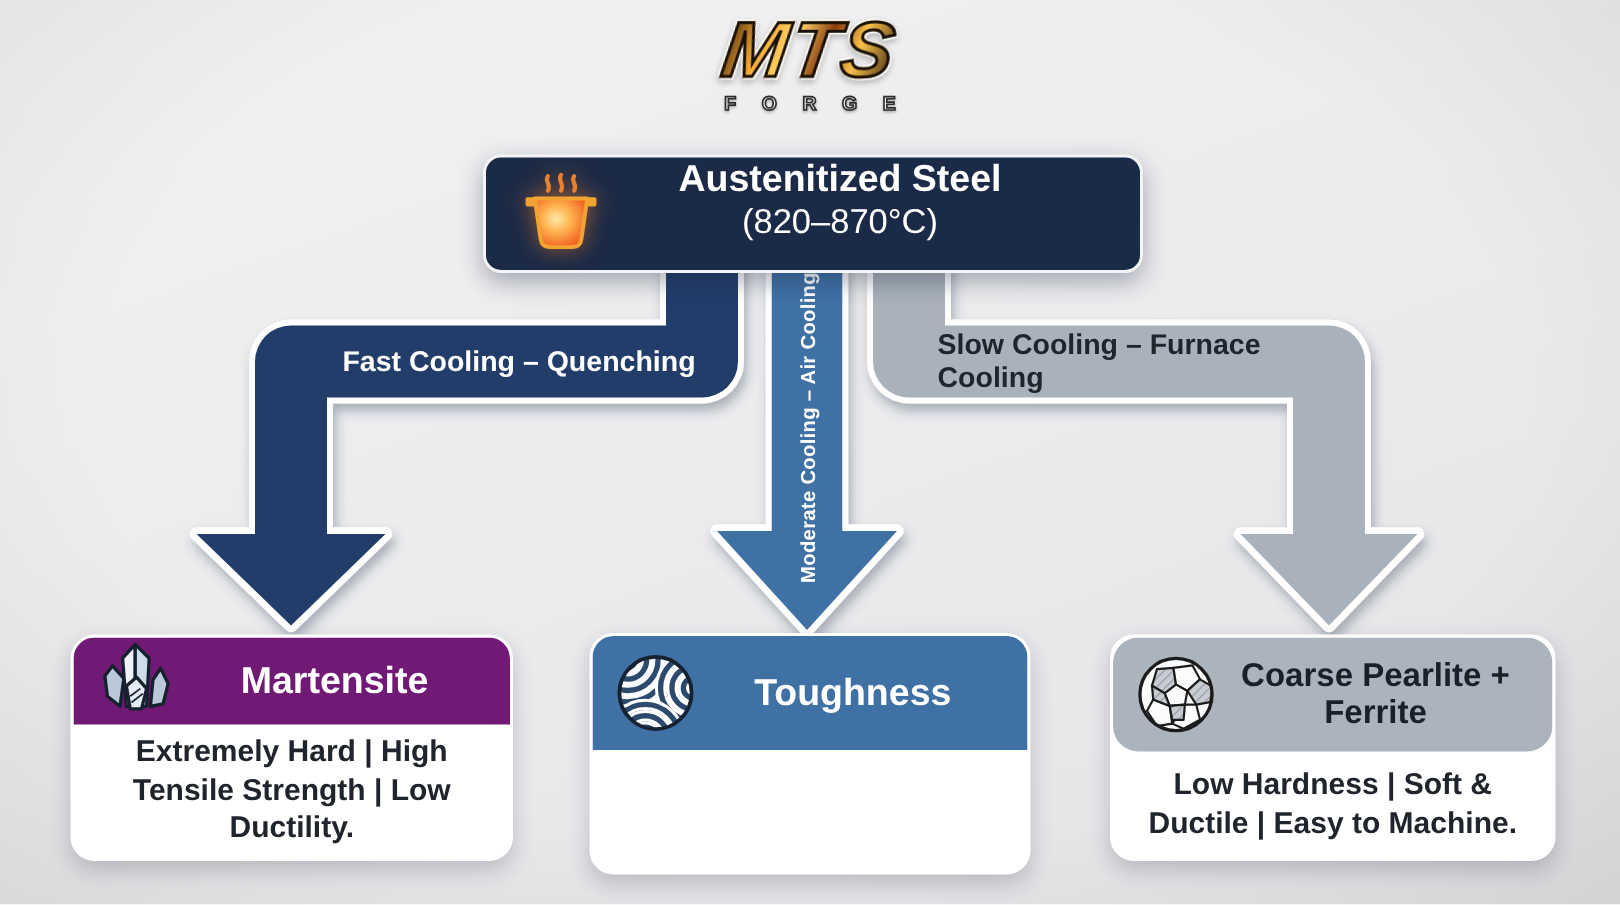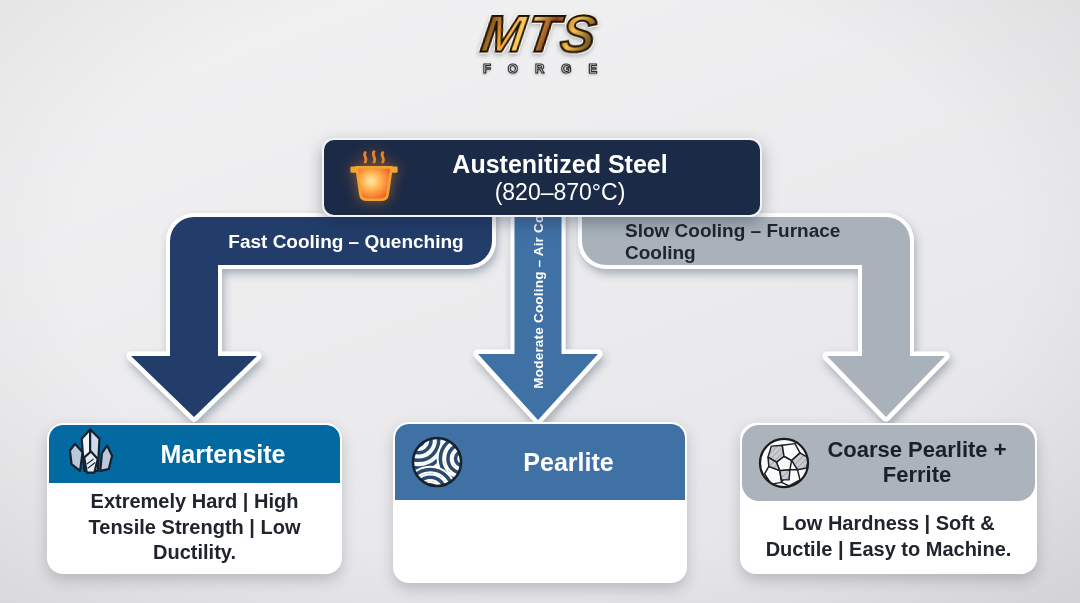--- a/index.html
+++ b/index.html
@@ -25,36 +25,36 @@
   .branch-label{position:absolute;z-index:2;display:flex;align-items:center;justify-content:center;
                 font-weight:700;font-size:19px;}
   .label-fast{left:224px;top:228px;width:244px;height:28px;color:#ffffff;}
   .label-slow{left:625px;top:228px;width:274px;height:28px;color:#20242c;}
   .label-moderate{left:431px;top:272px;width:214px;height:26px;color:#ffffff;
                   font-size:13.5px;transform:rotate(-90deg);letter-spacing:.2px;}
   
   .root-node{position:absolute;left:322px;top:103px;width:436px;height:75px;z-index:3;
              background:#1b2a46;border:2px solid #f3f4f6;border-radius:12px;
              box-shadow:0 6px 16px rgba(25,35,60,.35);
-             display:flex;align-items:center;justify-content:center;margin-top:35px;}
+             display:flex;justify-content:center;}
   .root-icon{position:absolute;left:22px;top:9px;width:56px;height:56px;
              filter:drop-shadow(0 0 7px rgba(255,130,40,.55));}
   .root-text{text-align:center;color:#ffffff;line-height:1.15;padding-left:36px;}
   .root-title{font-size:25px;font-weight:800;}
   .root-subtitle{font-size:23px;font-weight:400;}
   
   .card{position:absolute;z-index:3;background:#ffffff;border:2.5px solid #ffffff;border-radius:16px;
         box-shadow:0 6px 14px rgba(30,40,60,.22);overflow:hidden;display:flex;flex-direction:column;}
   .card-head{display:flex;align-items:center;border-radius:13px 13px 0 0;}
   .card-icon{width:54px;height:54px;margin-left:15px;flex:0 0 auto;}
   .card-title{flex:1;text-align:center;font-weight:800;padding-right:12px;line-height:1.12;}
   .card-body{flex:1;display:flex;align-items:center;justify-content:center;text-align:center;
              font-size:20px;font-weight:700;color:#20242c;line-height:1.28;padding:6px 14px;}
   .card-martensite{left:47px;top:423px;width:291px;height:147px;}
-  .card-martensite .card-head{height:72px;background:#0369a1;}
+  .card-martensite .card-head{height:72px;background:#701a75;}
   .card-martensite .card-title{color:#ffffff;font-size:25px;}
   .card-pearlite{left:393px;top:422px;width:290px;height:157px;}
   .card-pearlite .card-head{height:76px;background:#3f71a5;}
   .card-pearlite .card-title{color:#ffffff;font-size:25px;}
   .card-coarse{left:740px;top:423px;width:293px;height:147px;}
   .card-coarse .card-head{height:76px;background:#abb4bd;border-radius:17px;}
   .card-coarse .card-title{color:#1a2028;font-size:22px;}
   .card-coarse .card-body{padding:6px 9px;text-align:center;}
 </style>
 </head>
@@ -177,21 +177,21 @@
               <circle cx="24" cy="68" r="27"></circle>
           </g>
           <g stroke="#2c4a6e" stroke-width="4.2">
             <circle cx="24" cy="68" r="9"></circle>
               <circle cx="24" cy="68" r="18"></circle>
               <circle cx="24" cy="68" r="27"></circle>
           </g>
         </g>
         <circle cx="32" cy="32" r="28.5" fill="none" stroke="#16222f" stroke-width="3"></circle>
       </svg>
-      <div class="card-title">Pearlite</div>
+      <div class="card-title">Toughness</div>
     </div>
   </div>
 
   <div class="card card-coarse">
     <div class="card-head">
       <svg class="card-icon" viewBox="0 0 64 64">
         <defs>
           <clipPath id="gclip">
               <circle cx="32" cy="32" r="28.5"></circle>
             </clipPath>

